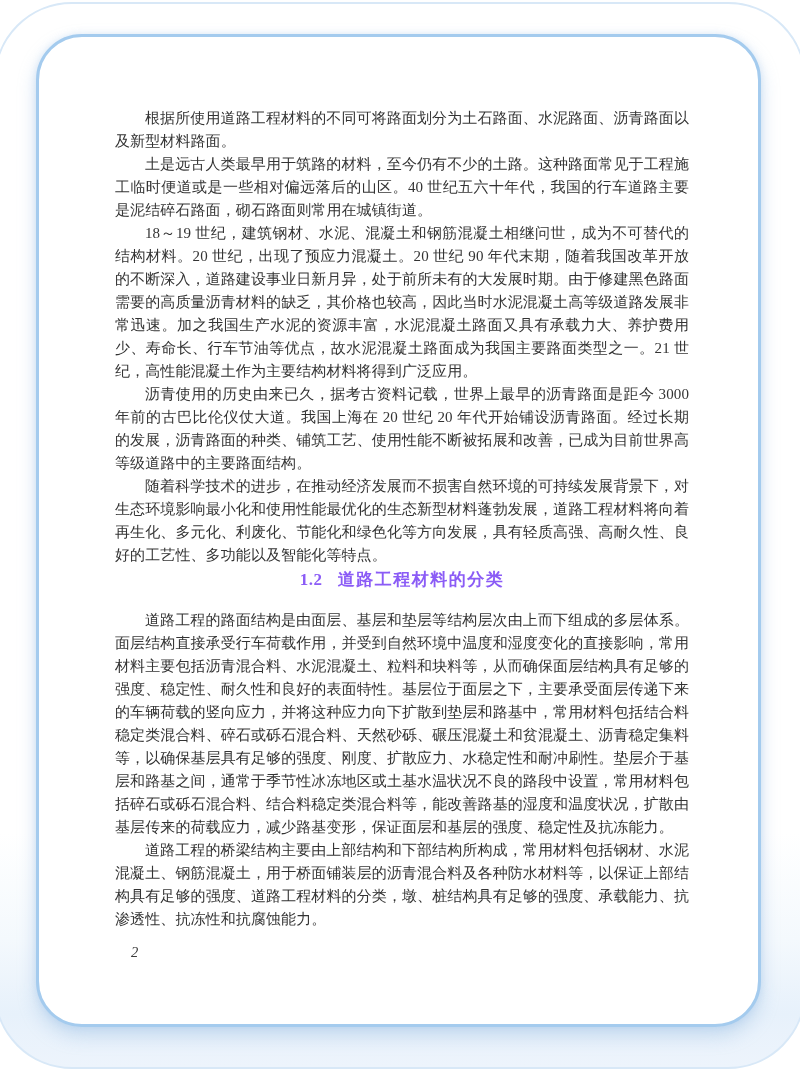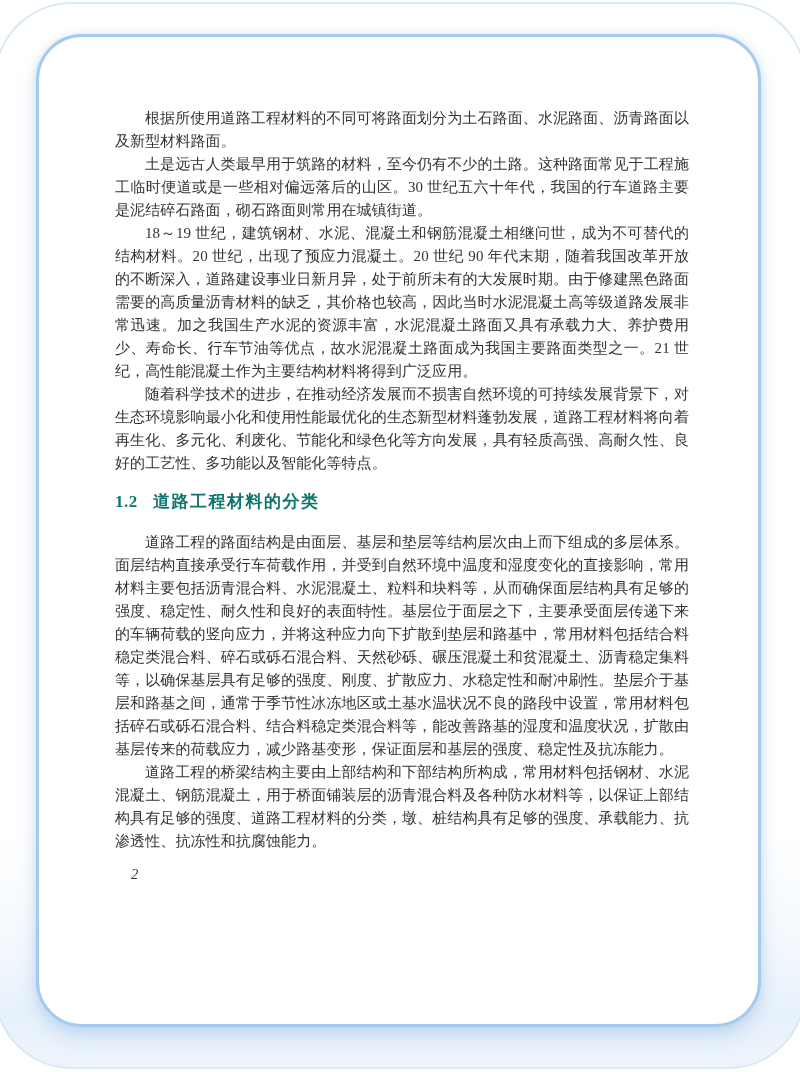--- a/index.html
+++ b/index.html
@@ -55,25 +55,25 @@
     font-size: 15px;
     line-height: 23px;
   }
   .body-para {
     margin: 0;
     text-indent: 2em;
     text-align: justify;
     letter-spacing: 0.1px;
   }
   .section-heading {
-    margin: 15px 0 17px 0;
+    margin: 1px 0 17px 0;
     font-size: 17px;
     font-weight: bold;
-    color: #0f766e;
-    text-align: left;
+    color: #8b5cf6;
+    text-align: center;
     letter-spacing: 1.5px;
     line-height: 24px;
   }
   .section-heading .sec-num {
     margin-right: 0.9em;
     letter-spacing: 0.5px;
   }
   .page-number {
     margin-top: 10px;
     padding-left: 16px;
@@ -83,22 +83,23 @@
   }
 </style>
 </head>
 <body>
 
 <div class="page">
   <div class="outer-frame"></div>
   <div class="inner-frame">
     <div class="content">
       <p class="body-para">根据所使用道路工程材料的不同可将路面划分为土石路面、水泥路面、沥青路面以及新型材料路面。</p>
-      <p class="body-para">土是远古人类最早用于筑路的材料，至今仍有不少的土路。这种路面常见于工程施工临时便道或是一些相对偏远落后的山区。30 世纪五六十年代，我国的行车道路主要是泥结碎石路面，砌石路面则常用在城镇街道。</p>
+      <p class="body-para">土是远古人类最早用于筑路的材料，至今仍有不少的土路。这种路面常见于工程施工临时便道或是一些相对偏远落后的山区。40 世纪五六十年代，我国的行车道路主要是泥结碎石路面，砌石路面则常用在城镇街道。</p>
       <p class="body-para">18～19 世纪，建筑钢材、水泥、混凝土和钢筋混凝土相继问世，成为不可替代的结构材料。20 世纪，出现了预应力混凝土。20 世纪 90 年代末期，随着我国改革开放的不断深入，道路建设事业日新月异，处于前所未有的大发展时期。由于修建黑色路面需要的高质量沥青材料的缺乏，其价格也较高，因此当时水泥混凝土高等级道路发展非常迅速。加之我国生产水泥的资源丰富，水泥混凝土路面又具有承载力大、养护费用少、寿命长、行车节油等优点，故水泥混凝土路面成为我国主要路面类型之一。21 世纪，高性能混凝土作为主要结构材料将得到广泛应用。</p>
+      <p class="body-para">沥青使用的历史由来已久，据考古资料记载，世界上最早的沥青路面是距今 3000 年前的古巴比伦仪仗大道。我国上海在 20 世纪 20 年代开始铺设沥青路面。经过长期的发展，沥青路面的种类、铺筑工艺、使用性能不断被拓展和改善，已成为目前世界高等级道路中的主要路面结构。</p>
       <p class="body-para">随着科学技术的进步，在推动经济发展而不损害自然环境的可持续发展背景下，对生态环境影响最小化和使用性能最优化的生态新型材料蓬勃发展，道路工程材料将向着再生化、多元化、利废化、节能化和绿色化等方向发展，具有轻质高强、高耐久性、良好的工艺性、多功能以及智能化等特点。</p>
 
       <h2 class="section-heading">
         <span class="sec-num">1.2</span><span>道路工程材料的分类</span>
       </h2>
 
       <p class="body-para">道路工程的路面结构是由面层、基层和垫层等结构层次由上而下组成的多层体系。面层结构直接承受行车荷载作用，并受到自然环境中温度和湿度变化的直接影响，常用材料主要包括沥青混合料、水泥混凝土、粒料和块料等，从而确保面层结构具有足够的强度、稳定性、耐久性和良好的表面特性。基层位于面层之下，主要承受面层传递下来的车辆荷载的竖向应力，并将这种应力向下扩散到垫层和路基中，常用材料包括结合料稳定类混合料、碎石或砾石混合料、天然砂砾、碾压混凝土和贫混凝土、沥青稳定集料等，以确保基层具有足够的强度、刚度、扩散应力、水稳定性和耐冲刷性。垫层介于基层和路基之间，通常于季节性冰冻地区或土基水温状况不良的路段中设置，常用材料包括碎石或砾石混合料、结合料稳定类混合料等，能改善路基的湿度和温度状况，扩散由基层传来的荷载应力，减少路基变形，保证面层和基层的强度、稳定性及抗冻能力。</p>
       <p class="body-para">道路工程的桥梁结构主要由上部结构和下部结构所构成，常用材料包括钢材、水泥混凝土、钢筋混凝土，用于桥面铺装层的沥青混合料及各种防水材料等，以保证上部结构具有足够的强度、道路工程材料的分类，墩、桩结构具有足够的强度、承载能力、抗渗透性、抗冻性和抗腐蚀能力。</p>
 
       <div class="page-number">2</div>

